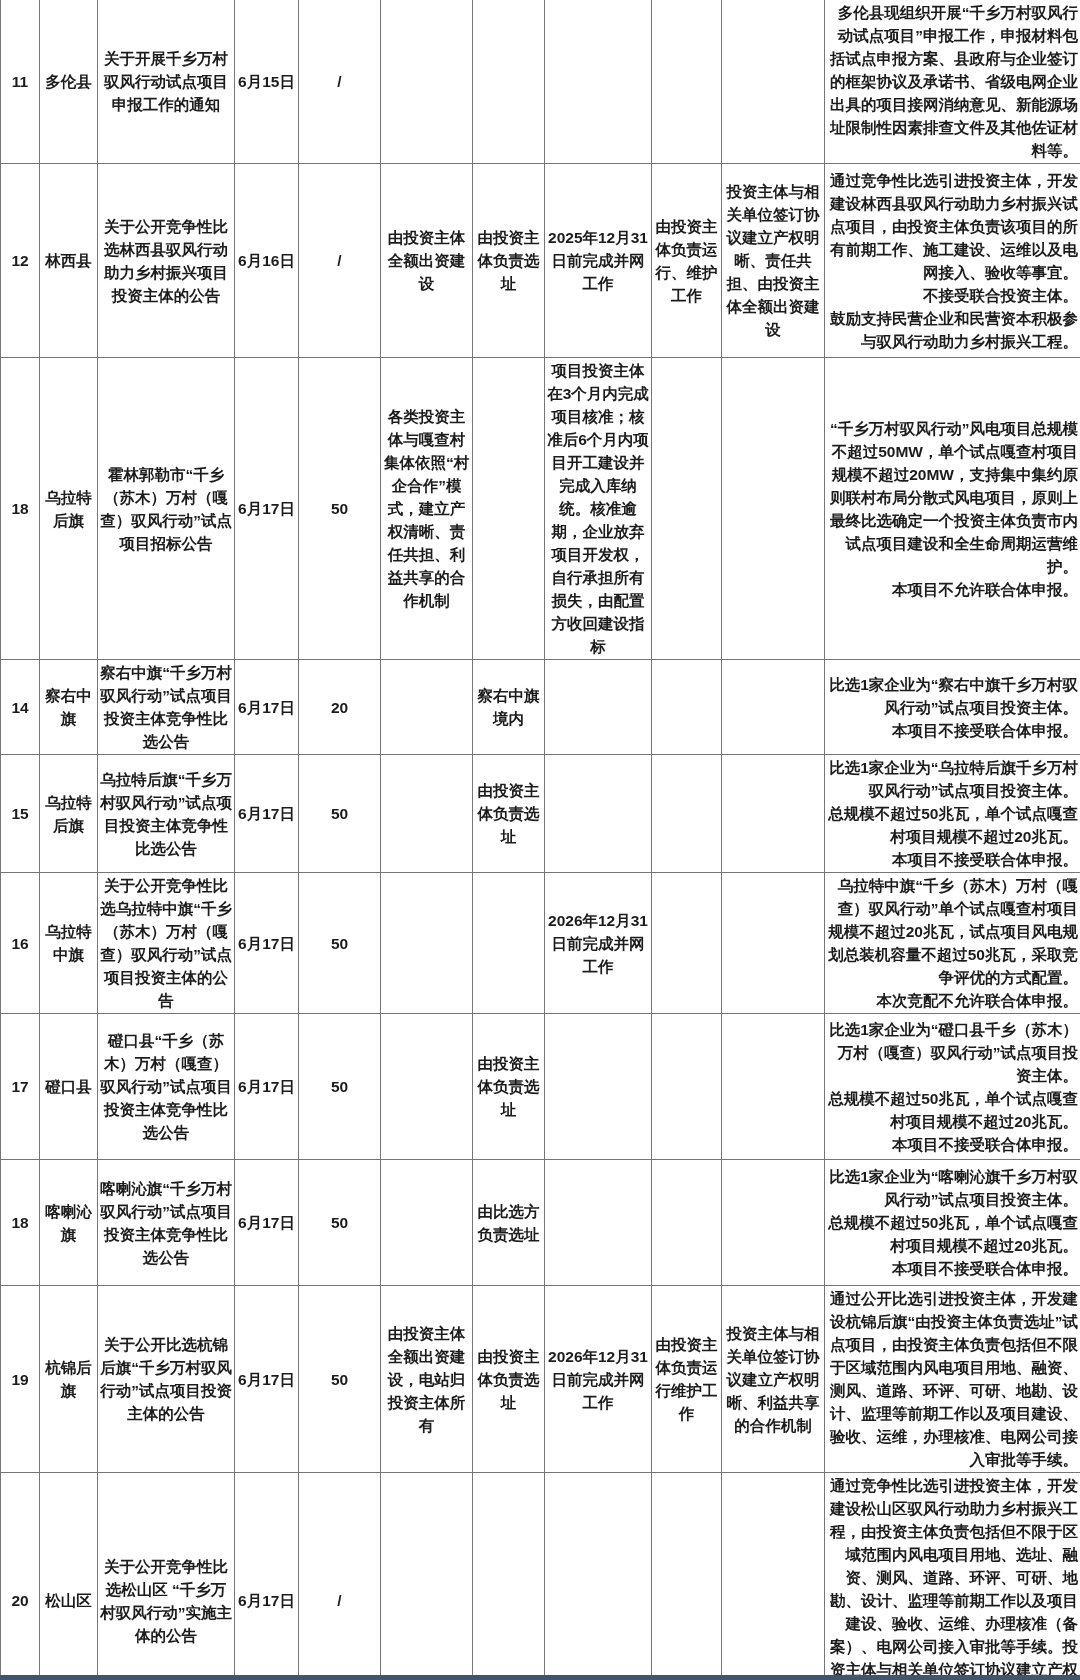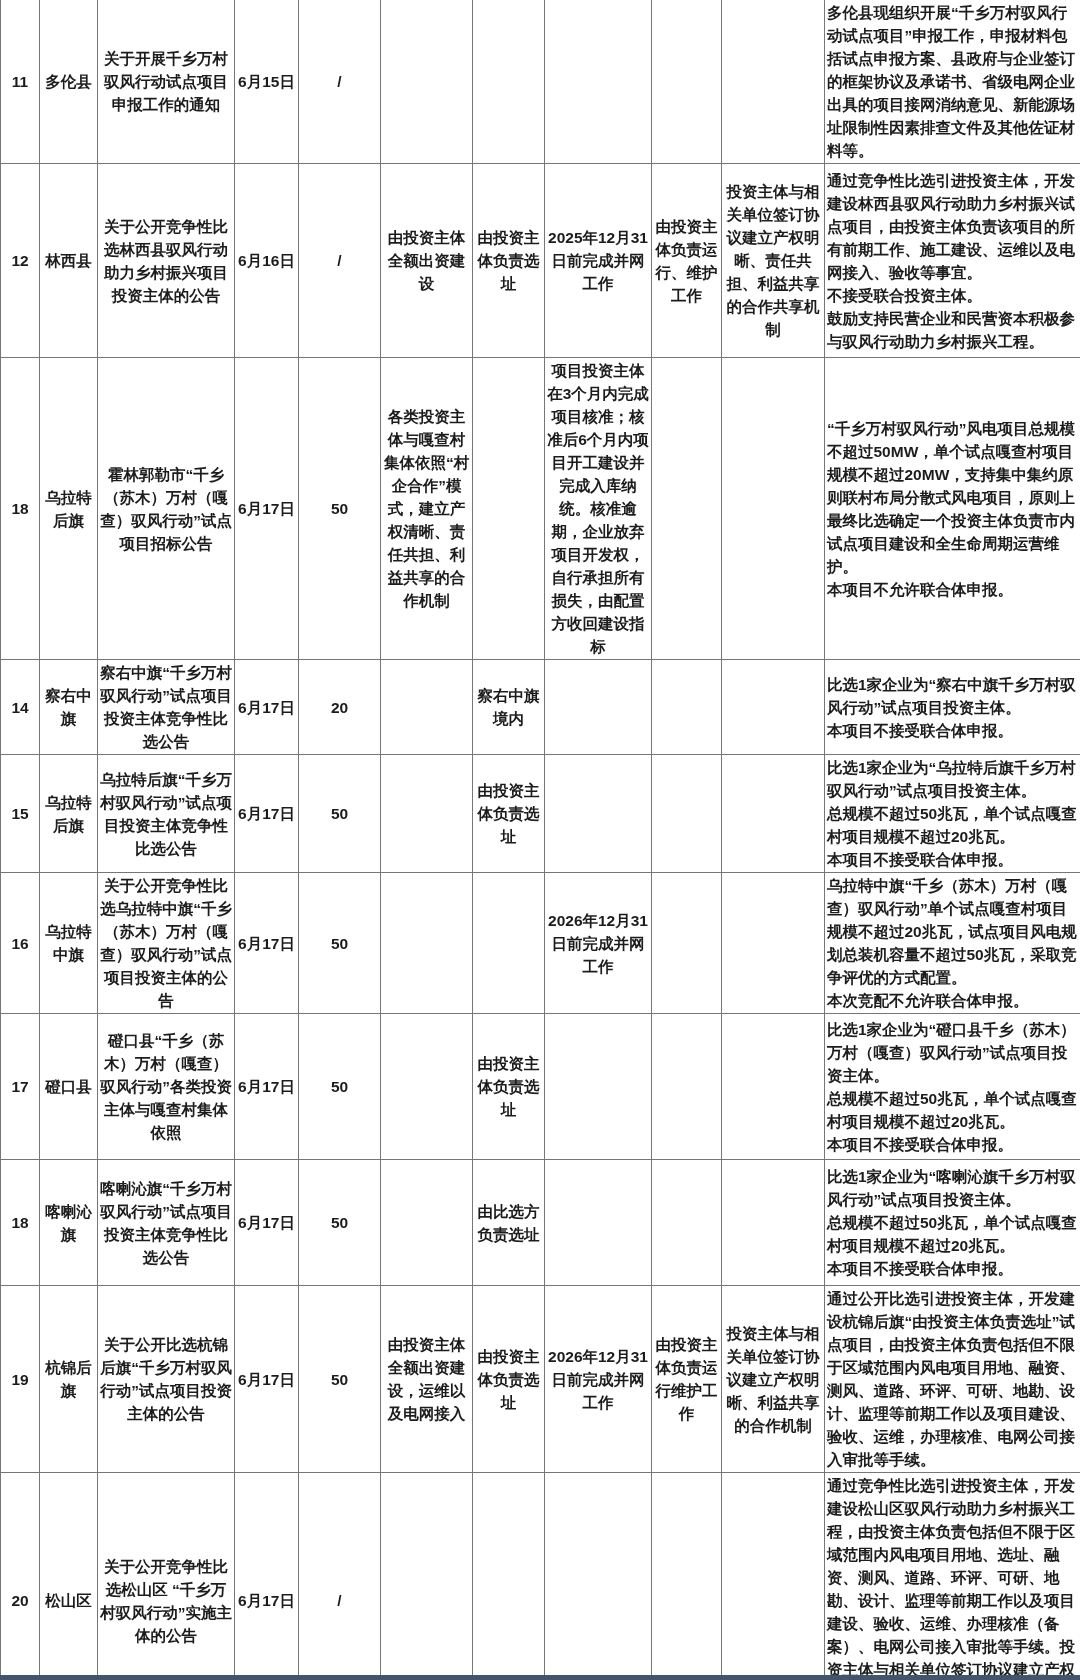--- a/index.html
+++ b/index.html
@@ -13,21 +13,21 @@
     line-height:23px;
     color:#1c1c1c;
     vertical-align:middle;
     white-space:pre-line;
     overflow:hidden;
     padding:1px 2px;
     word-break:break-all;
   }
   table.grid tr:first-child td{border-top:none;}
   td.c{text-align:center;}
-  td.r{text-align:left;padding:2px 5px 2px 6px;}
+  td.r{text-align:right;padding:2px 5px 2px 6px;}
   tr.h0{height:163px;} tr.h1{height:194px;} tr.h2{height:280px;}
   tr.h3{height:94px;}  tr.h4{height:116px;} tr.h5{height:141px;}
   tr.h6{height:146px;} tr.h7{height:126px;} tr.h8{height:184px;}
   tr.h9{height:231px;}
   .bottom-accent{position:absolute;left:0;bottom:0;width:1080px;height:5px;background:#44546a;}
 </style>
 </head>
 <body>
 
 <div id="page">
@@ -62,21 +62,21 @@
       <tr class="h1">
         <td class="c">12</td>
         <td class="c">林西县</td>
         <td class="c">关于公开竞争性比选林西县驭风行动助力乡村振兴项目投资主体的公告</td>
         <td class="c">6月16日</td>
         <td class="c">/</td>
         <td class="c">由投资主体全额出资建设</td>
         <td class="c">由投资主体负责选址</td>
         <td class="c">2025年12月31日前完成并网工作</td>
         <td class="c">由投资主体负责运行、维护工作</td>
-        <td class="c">投资主体与相关单位签订协议建立产权明晰、责任共担、利益共享的合作共享机制</td>
+        <td class="c">投资主体与相关单位签订协议建立产权明晰、责任共担、由投资主体全额出资建设</td>
         <td class="r">通过竞争性比选引进投资主体，开发建设林西县驭风行动助力乡村振兴试点项目，由投资主体负责该项目的所有前期工作、施工建设、运维以及电网接入、验收等事宜。
 不接受联合投资主体。
 鼓励支持民营企业和民营资本积极参与驭风行动助力乡村振兴工程。</td>
       </tr>
       <tr class="h2">
         <td class="c">18</td>
         <td class="c">乌拉特后旗</td>
         <td class="c">霍林郭勒市“千乡（苏木）万村（嘎查）驭风行动”试点项目招标公告</td>
         <td class="c">6月17日</td>
         <td class="c">50</td>
@@ -127,21 +127,21 @@
         <td class="c"></td>
         <td class="c">2026年12月31日前完成并网工作</td>
         <td class="c"></td>
         <td class="c"></td>
         <td class="r">乌拉特中旗“千乡（苏木）万村（嘎查）驭风行动”单个试点嘎查村项目规模不超过20兆瓦，试点项目风电规划总装机容量不超过50兆瓦，采取竞争评优的方式配置。
 本次竞配不允许联合体申报。</td>
       </tr>
       <tr class="h6">
         <td class="c">17</td>
         <td class="c">磴口县</td>
-        <td class="c">磴口县“千乡（苏木）万村（嘎查）驭风行动”各类投资主体与嘎查村集体依照</td>
+        <td class="c">磴口县“千乡（苏木）万村（嘎查）驭风行动”试点项目投资主体竞争性比选公告</td>
         <td class="c">6月17日</td>
         <td class="c">50</td>
         <td class="c"></td>
         <td class="c">由投资主体负责选址</td>
         <td class="c"></td>
         <td class="c"></td>
         <td class="c"></td>
         <td class="r">比选1家企业为“磴口县千乡（苏木）万村（嘎查）驭风行动”试点项目投资主体。
 总规模不超过50兆瓦，单个试点嘎查村项目规模不超过20兆瓦。
 本项目不接受联合体申报。</td>
@@ -160,21 +160,21 @@
         <td class="r">比选1家企业为“喀喇沁旗千乡万村驭风行动”试点项目投资主体。
 总规模不超过50兆瓦，单个试点嘎查村项目规模不超过20兆瓦。
 本项目不接受联合体申报。</td>
       </tr>
       <tr class="h8">
         <td class="c">19</td>
         <td class="c">杭锦后旗</td>
         <td class="c">关于公开比选杭锦后旗“千乡万村驭风行动”试点项目投资主体的公告</td>
         <td class="c">6月17日</td>
         <td class="c">50</td>
-        <td class="c">由投资主体全额出资建设，运维以及电网接入</td>
+        <td class="c">由投资主体全额出资建设，电站归投资主体所有</td>
         <td class="c">由投资主体负责选址</td>
         <td class="c">2026年12月31日前完成并网工作</td>
         <td class="c">由投资主体负责运行维护工作</td>
         <td class="c">投资主体与相关单位签订协议建立产权明晰、利益共享的合作机制</td>
         <td class="r">通过公开比选引进投资主体，开发建设杭锦后旗“由投资主体负责选址”试点项目，由投资主体负责包括但不限于区域范围内风电项目用地、融资、测风、道路、环评、可研、地勘、设计、监理等前期工作以及项目建设、验收、运维，办理核准、电网公司接入审批等手续。</td>
       </tr>
       <tr class="h9">
         <td class="c">20</td>
         <td class="c">松山区</td>
         <td class="c">关于公开竞争性比选松山区 “千乡万村驭风行动”实施主体的公告</td>

